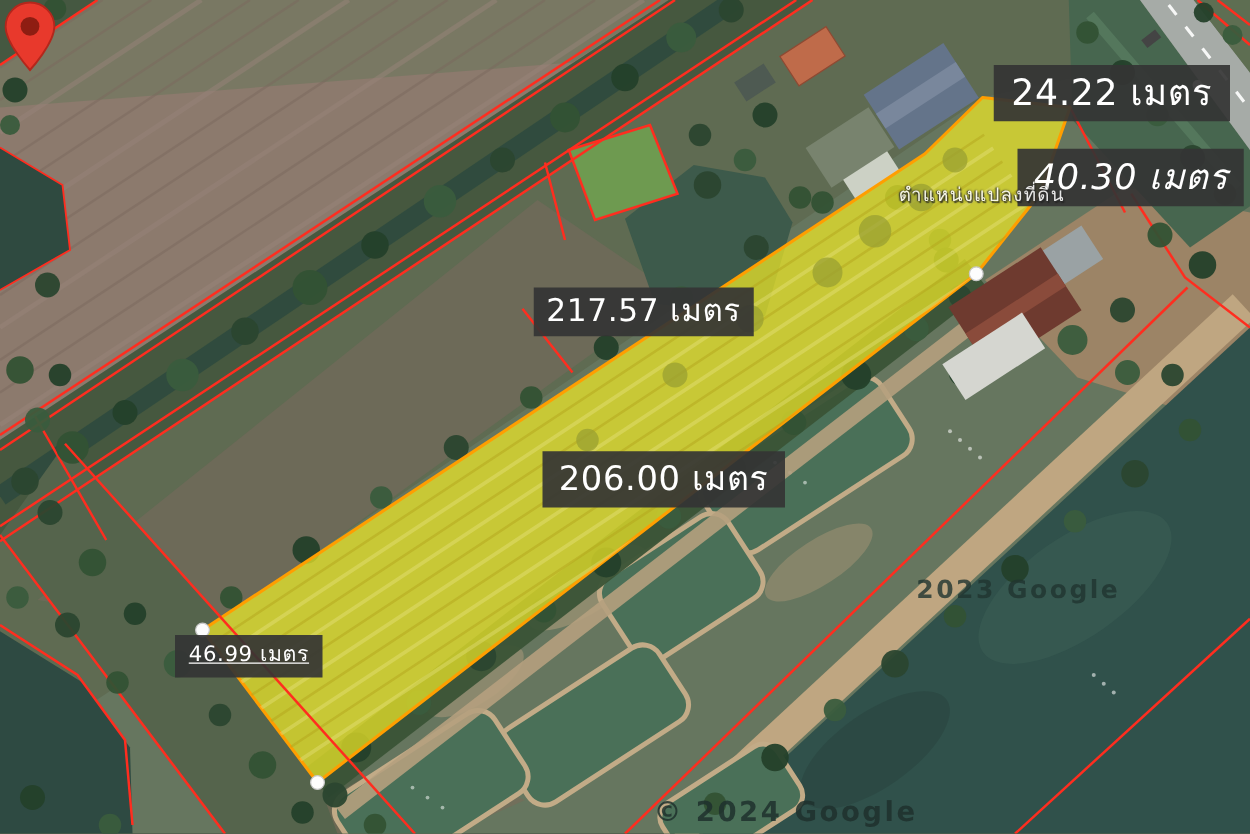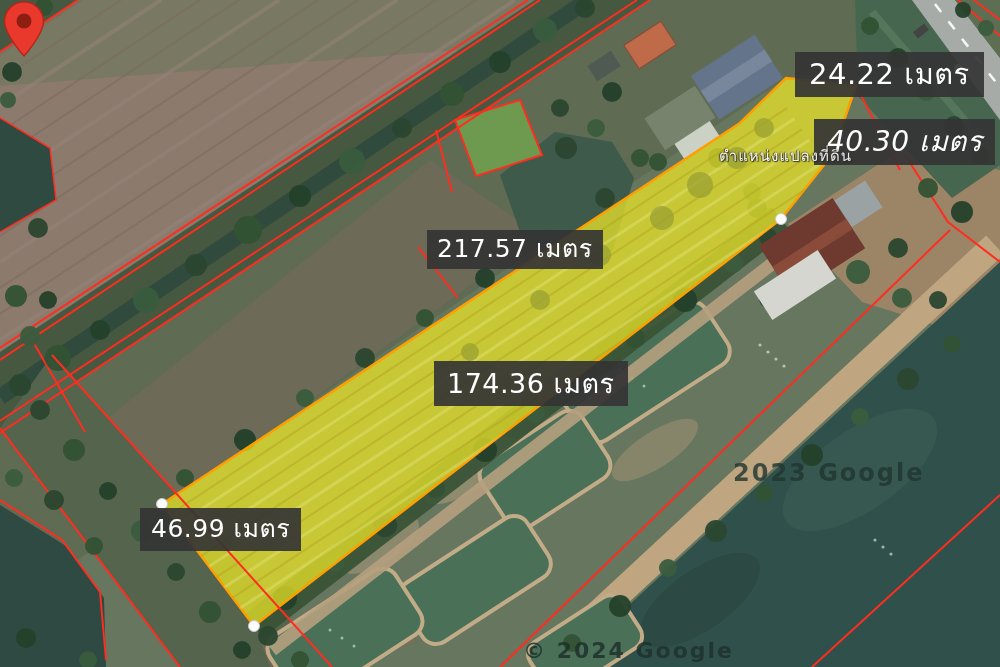--- a/index.html
+++ b/index.html
@@ -5,21 +5,21 @@
   html,body{margin:0;padding:0;background:#222;}
   .stage{position:relative;width:1000px;height:667px;overflow:hidden;background:#66765f;
          font-family:"DejaVu Sans",sans-serif;}
   .stage svg{position:absolute;left:0;top:0;}
   .mlabel{position:absolute;background:rgba(52,52,52,0.92);color:#fff;line-height:1.15;
           white-space:nowrap;letter-spacing:0.5px;}
   .mlabel.big{font-size:29px;padding:6px 14px;text-align:center;}
   .place-label{position:absolute;color:#fff;font-size:15px;letter-spacing:1px;opacity:.88;
                white-space:nowrap;text-shadow:0 0 2px #333,1px 1px 1px #222,-1px 0 1px #333;}
   .wm{position:absolute;font-weight:700;white-space:nowrap;letter-spacing:2px;}
-  .wm1{left:733px;top:459px;font-size:24px;color:rgba(32,52,48,.8);}
+  .wm1{left:733px;top:459px;font-size:20px;color:rgba(32,52,48,.8);}
   .wm2{left:523px;top:638px;font-size:22px;color:rgba(30,48,45,.85);}
   .pin{position:absolute;left:787px;top:79px;width:48px;height:58px;}
 </style>
 </head>
 <body>
 
 <div class="stage">
 <svg width="1000" height="667" viewBox="0 0 1000 667">
   <defs>
     <clipPath id="clipField">
@@ -276,22 +276,22 @@
       <circle cx="162" cy="504" r="5.5"></circle>
           <circle cx="254" cy="626" r="5.5"></circle>
           <circle cx="781" cy="219" r="5.5"></circle>
     </g>
   </g>
 </svg>
 
 <div class="mlabel big" style="left:795px;top:52px;">24.22 เมตร</div>
 <div class="mlabel" style="left:814px;top:119px;font-size:28px;padding:7px 13px;font-style:italic;">40.30 เมตร</div>
 <div class="mlabel" style="left:427px;top:230px;font-size:25px;padding:5px 10px;">217.57 เมตร</div>
-<div class="mlabel" style="left:434px;top:361px;font-size:27px;padding:7px 13px;">174.36 เมตร</div>
-<div class="mlabel" style="left:140px;top:508px;font-size:25px;padding:7px 11px;">46.99 เมตร</div>
+<div class="mlabel" style="left:434px;top:361px;font-size:27px;padding:7px 13px;">206.00 เมตร</div>
+<div class="mlabel" style="left:140px;top:508px;font-size:17px;padding:7px 11px;text-decoration:underline;">46.99 เมตร</div>
 
 <div class="place-label" style="left:719px;top:144px;text-align:right;">ตำแหน่งแปลงที่ดิน</div>
 
 <div class="wm wm1">2023 Google</div>
 <div class="wm wm2">© 2024 Google</div>
 
 <svg class="pin" viewBox="0 0 48 58">
   <path d="M24 2 C13.2 2 4.5 10.6 4.5 21.3 c0 13.4 19.5 34.7 19.5 34.7 s19.5-21.3 19.5-34.7 C43.5 10.6 34.8 2 24 2 Z" stroke="#b3271c" stroke-width="1.5" fill="#E8392C"></path>
   <circle cx="24" cy="21" r="7.5" fill="#8e1d12"></circle>
 </svg>

